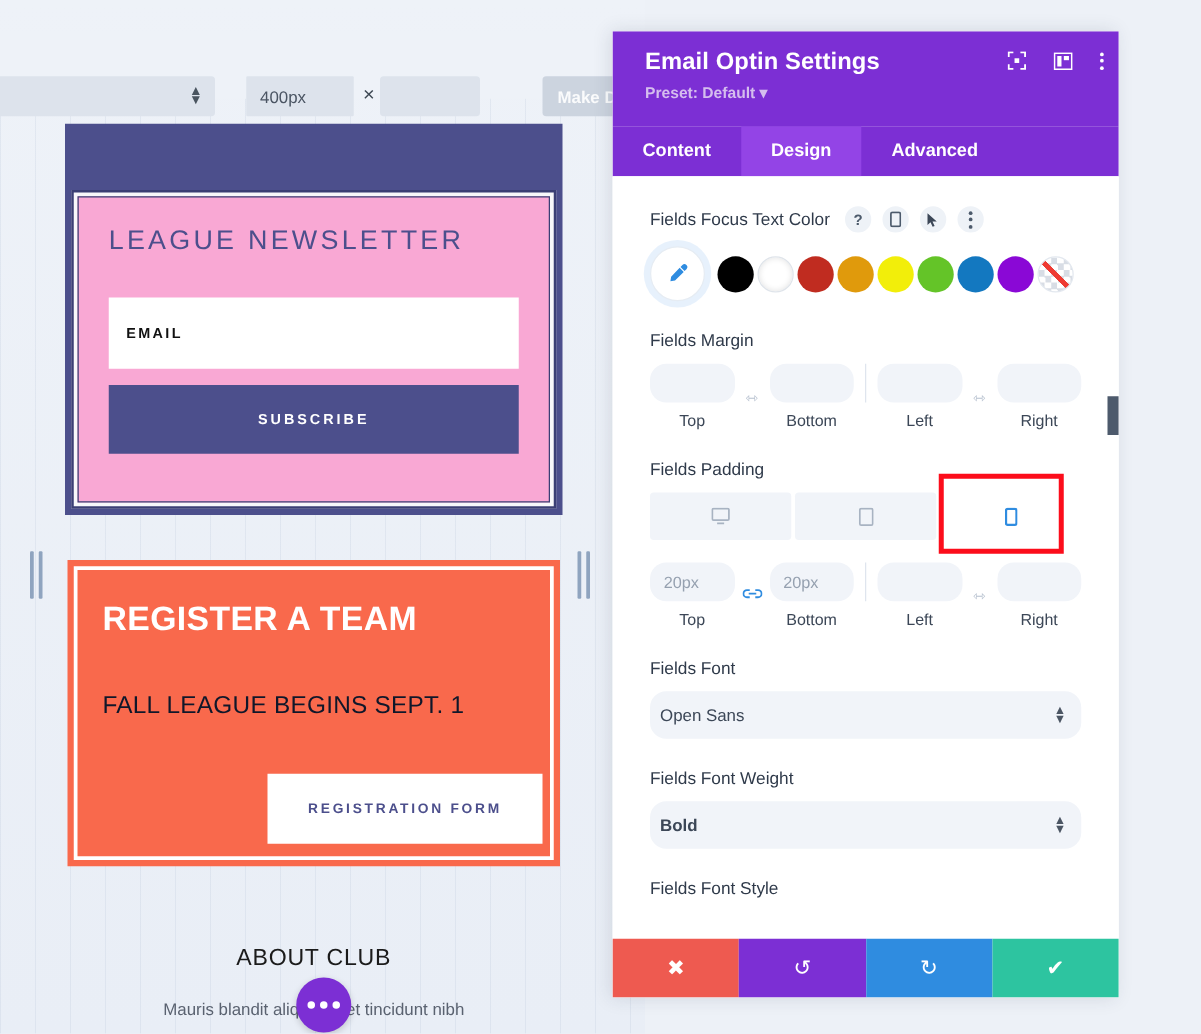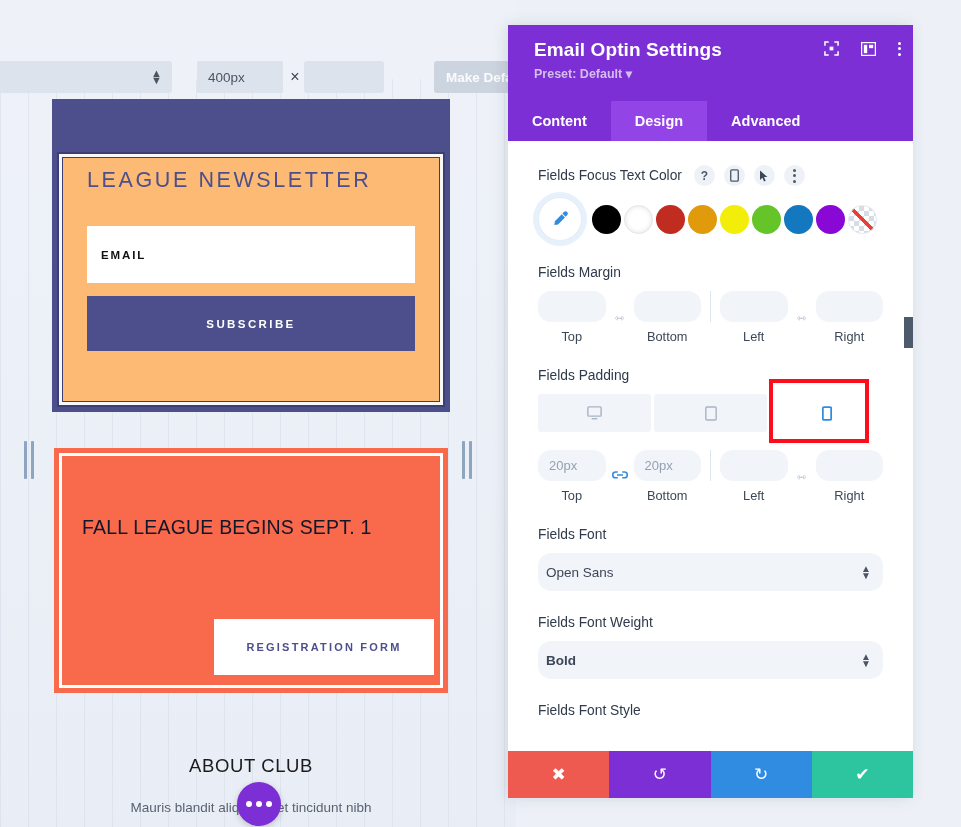--- a/index.html
+++ b/index.html
@@ -61,21 +61,21 @@
     position: absolute; left: 52px; top: 99px; width: 398px; height: 313px;
     background: #4c4f8c;
   }
   .mod-news-inner {
     position: absolute; left: 5px; top: 53px; right: 5px; bottom: 5px;
     border: 2px solid #3b3f74; background: #f8f8fa;
     padding: 3px;
   }
   .mod-news-inner2 {
     width: 100%; height: 100%; border: 1px solid #3b3f74;
-    background: #fdba74; padding: 10px 24px 18px 24px;
+    background: #f9a8d4; padding: 22px 24px 18px 24px;
   }
   .news-title {
     font-size: 21.5px; letter-spacing: 2.6px; color: #4c4f8c;
     font-weight: normal; margin-bottom: 33px;
   }
   .news-input {
     height: 57px; background: #ffffff;
     display: flex; align-items: center; padding-left: 14px;
     font-size: 11.5px; font-weight: bold; letter-spacing: 1.9px; color: #111;
     margin-bottom: 13px;
@@ -132,21 +132,21 @@
   .fab {
     position: absolute; left: 237px; top: 782px; width: 44px; height: 44px;
     border-radius: 50%; background: #7c2fd4;
     display: flex; align-items: center; justify-content: center; gap: 4px;
     box-shadow: 0 2px 6px rgba(0,0,0,.18);
   }
   .fab i { width: 6px; height: 6px; border-radius: 50%; background: #fff; display: block; }
 
   
   .modal {
-    position: absolute; left: 508px; top: 25px; width: 405px; height: 773px;
+    position: absolute; left: 490px; top: 25px; width: 405px; height: 773px;
     background: #ffffff; box-shadow: -2px 0 14px rgba(40,50,70,.13);
     overflow: hidden;
   }
   .m-head { background: #7c2fd4; height: 76px; position: relative; padding: 14px 16px 0 26px; }
   .m-title { font-size: 19px; font-weight: bold; color: #ffffff; letter-spacing: .1px; }
   .m-preset { font-size: 12.5px; font-weight: bold; color: #d5bdee; margin-top: 5px; }
   .m-head-icons { position: absolute; right: 12px; top: 16px; display: flex; gap: 22px; align-items: center; }
   .hicon { color: #fff; display: flex; align-items: center; justify-content: center; }
   .dots-v { display: flex; flex-direction: column; gap: 2.5px; }
   .dots-v i { width: 3px; height: 3px; background: #fff; border-radius: 50%; display: block; }
@@ -283,20 +283,21 @@
         <div class="mod-news-inner2">
           <div class="news-title">LEAGUE NEWSLETTER</div>
           <div class="news-input">EMAIL</div>
           <div class="news-btn">SUBSCRIBE</div>
         </div>
       </div>
     </div>
 
     <div class="mod-reg">
       <div class="mod-reg-inner">
+        <div class="reg-title">REGISTER A TEAM</div>
         <div class="reg-sub">FALL LEAGUE BEGINS SEPT. 1</div>
         <div class="reg-btn">REGISTRATION FORM</div>
       </div>
     </div>
 
     <div class="about">
       <div class="about-title">ABOUT CLUB</div>
       <div class="about-body">Mauris blandit aliquet eget tincidunt nibh</div>
     </div>
 

